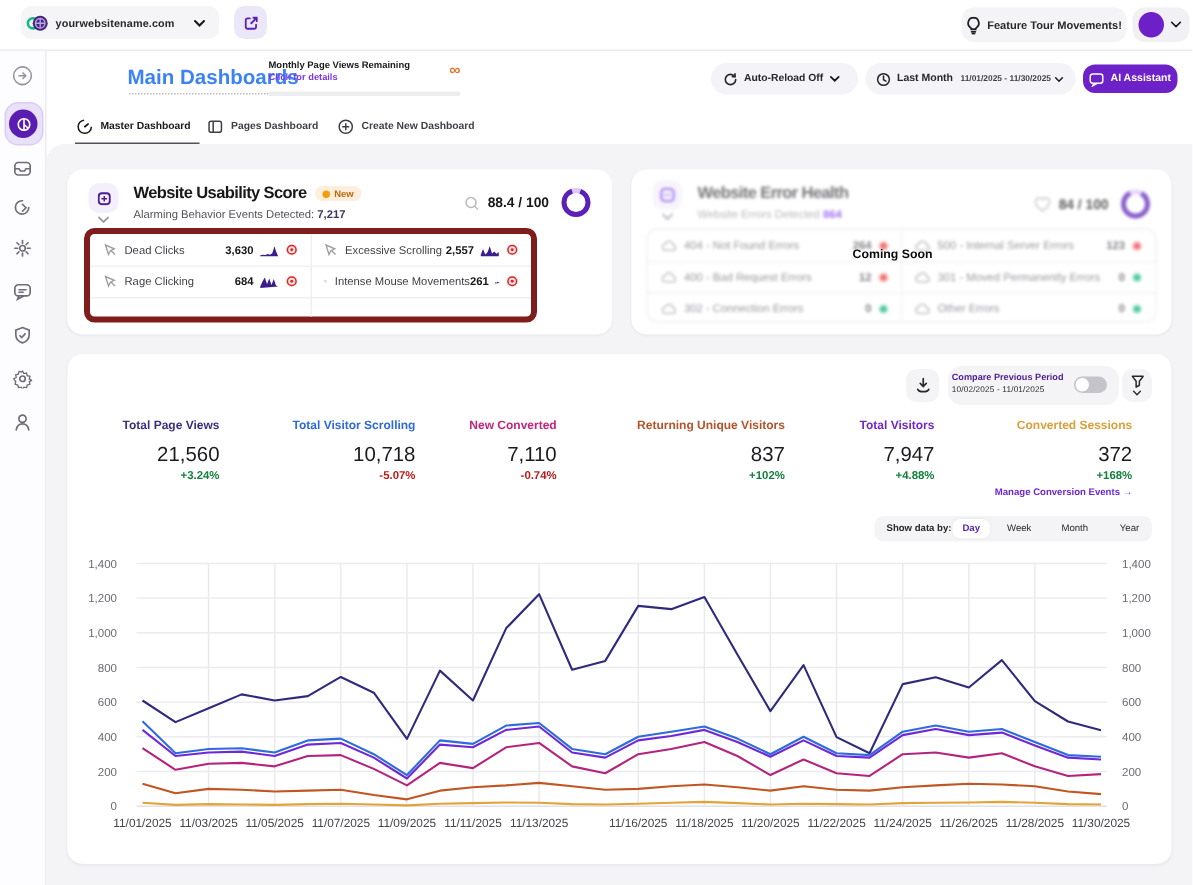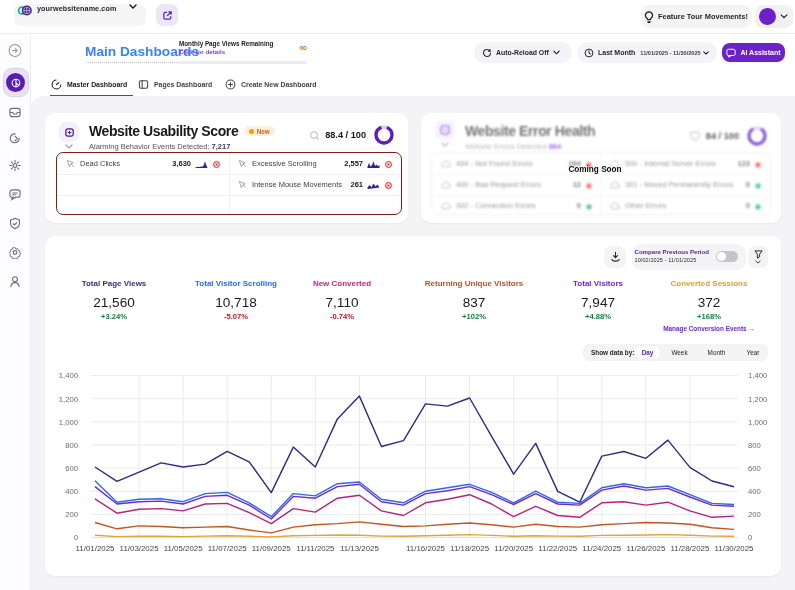--- a/index.html
+++ b/index.html
@@ -2,21 +2,21 @@
 <html><head>
 <meta charset="utf-8">
 <style>
   * { margin:0; padding:0; box-sizing:border-box; }
   html,body { width:795px; height:590px; overflow:hidden; }
   body { font-family:"Liberation Sans", sans-serif; background:#fff; position:relative; color:#18181b; }
   .abs { position:absolute; }
 
   
   #topbar { position:absolute; left:0; top:0; width:795px; height:34px; background:#fff; border-bottom:1px solid #ececf0; z-index:5; }
-  #sitepill { position:absolute; left:14px; top:4px; width:132px; height:22px; background:#f5f4f7; border-radius:7px; display:flex; padding:0 9px 0 3px; }
+  #sitepill { position:absolute; left:14px; top:4px; width:132px; height:22px; background:#f5f4f7; border-radius:7px; display:flex; align-items:center; padding:0 9px 0 3px; }
   #sitepill .txt { font-size:7.2px; font-weight:bold; color:#27272a; margin-left:5px; letter-spacing:.1px;}
   #sitepill .chev { margin-left:auto; }
   #openbtn { position:absolute; left:156px; top:4px; width:22px; height:22px; background:#ece7f8; border-radius:7px; display:flex; align-items:center; justify-content:center; }
   #tourpill { position:absolute; left:641px; top:5px; width:110px; height:23px; border-radius:8px; display:flex; align-items:center; justify-content:center; background:#f4f3f6; }
   #tourpill .t { font-size:7.4px; font-weight:bold; color:#27272a; margin-left:4px; white-space:nowrap; }
   #avatar { position:absolute; left:755px; top:5px; width:38px; height:23px; border-radius:8px; background:#f1f0f4; } #avatar .c { position:absolute; left:4px; top:3px; width:17px; height:17px; border-radius:50%; background:#6d1fc8; }
 
   
   #sidebar { position:absolute; left:0; top:34px; width:31px; height:556px; background:#fdfcfe; border-right:1px solid #ececf0; z-index:4; }
   .sic { position:absolute; left:50%; transform:translateX(-50%); color:#52525b; opacity:.92; }
@@ -52,41 +52,41 @@
 
   
   #content { position:absolute; left:31px; top:96px; width:764px; height:494px; background:#f4f3f6; border-top-left-radius:12px; }
   .card { position:absolute; background:#fff; border-radius:10px; box-shadow:0 1px 2px rgba(40,40,60,.05); }
   #card1 { left:14px; top:17px; width:363px; height:110px; }
   #card2 { left:390px; top:17px; width:360px; height:110px; }
   #card3 { left:14px; top:140px; width:736px; height:340px; }
 
   
   .chead { position:absolute; left:14px; top:7px; display:flex; }
-  .ctitle { font-size:14px; font-weight:bold; color:#18181b; letter-spacing:-.4px; }
+  .ctitle { font-size:11px; font-weight:bold; color:#18181b; letter-spacing:-.4px; }
   .csub { font-size:7.5px; color:#52525b; margin-top:3px; white-space:nowrap; }
   .score { position:absolute; display:flex; align-items:center; }
   .score .num { font-size:9.2px; font-weight:bold; color:#18181b; margin:0 8px 0 5px; }
 
   
-  #rows1 { position:absolute; left:11px; top:39px; width:346px; height:63px; border:1px solid #7f1d1d; border-radius:7px;text-align:right; }
+  #rows1 { position:absolute; left:11px; top:39px; width:302px; height:63px; border:4px solid #7f1d1d; border-radius:7px;text-align:right; }
   .rrow { position:absolute; width:50%; height:21px; display:flex; align-items:center; padding:0 8px 0 9px; overflow:hidden; }
   .rrow .lbl { font-size:7.5px; color:#3f3f46; margin-left:5px; white-space:nowrap; }
   .rrow .num { margin-left:auto; font-size:7.5px; font-weight:bold; color:#18181b; }
   .rrow .spark { margin-left:4px; }
   .rrow .rdot { margin-left:4px; }
   .hdiv { position:absolute; left:0; width:100%; border-top:1px solid #f0f0f3; }
   .vdiv { position:absolute; left:50%; top:0; height:100%; border-left:1px solid #f0f0f3; }
 
   
   #blurwrap { position:absolute; left:0; top:0; width:100%; height:100%; filter:blur(1.1px); opacity:.72; }
   #comingsoon { position:absolute; left:-6px; top:51.5px; width:100%; text-align:center; font-size:8.2px; font-weight:bold; color:#0a0a0a; }
 
   
-  .metric { position:absolute; text-align:center; top:43px; }
+  .metric { position:absolute; text-align:right; top:43px; }
   .metric .ml { font-size:8px; font-weight:bold; white-space:nowrap; line-height:9px; }
   .metric .mv { font-size:13.6px; color:#1b1b1f; margin-top:7px; line-height:15px; }
   .metric .md { font-size:7.6px; font-weight:bold; margin-top:3px; line-height:8px; }
   .green { color:#15803d; } .red { color:#b91c1c; }
 
   #showdata { position:absolute; left:538px; top:107.5px; width:185px; height:17.5px; white-space:nowrap; background:#f4f4f6; border-radius:6px; display:flex; align-items:center; font-size:6.4px; color:#27272a; }
   #showdata .lab { font-weight:bold; }
   #showdata .opt { }
   #showdata .act { background:#fff; border-radius:5px; color:#5b21b6; font-weight:bold; padding:3px 0; box-shadow:0 0 2px rgba(0,0,0,.08); }
 </style>
@@ -290,20 +290,36 @@
         </div>
         <div class="rrow" style="left:50%;top:0px">
           <svg width="9" height="9" viewBox="0 0 10 10">
             <path d="M1.5 1.5l2.2 7 1.4-2.8L8 4.3z" fill="none" stroke="#9c9ca4" stroke-width="1"></path>
             <path d="M5.5 5.5l3 3" stroke="#9c9ca4" stroke-width="1"></path>
           </svg>
           <span class="lbl">Excessive Scrolling</span>
           <span class="num">2,557</span>
           <svg class="spark" width="13" height="8" viewBox="0 0 12 8">
             <path d="M0,8 L0,6.8 1.5,3 3,6.6 4.5,5.2 6,1.2 7.5,6 9,4.6 10.5,6.2 12,5 12,8 Z" fill="#3b1d8f"></path>
+          </svg>
+          <span class="rdot"><svg width="9" height="9" viewBox="0 0 10 10">
+              <circle cx="5" cy="5" r="4.4" fill="#fde5e5"></circle>
+              <circle cx="5" cy="5" r="3.2" fill="none" stroke="#dc2626" stroke-width="1.1"></circle>
+              <circle cx="5" cy="5" r="1.1" fill="#dc2626"></circle>
+            </svg></span>
+        </div>
+        <div class="rrow" style="left:0%;top:21px">
+          <svg width="9" height="9" viewBox="0 0 10 10">
+            <path d="M1.5 1.5l2.2 7 1.4-2.8L8 4.3z" fill="none" stroke="#9c9ca4" stroke-width="1"></path>
+            <path d="M5.5 5.5l3 3" stroke="#9c9ca4" stroke-width="1"></path>
+          </svg>
+          <span class="lbl">Rage Clicking</span>
+          <span class="num">684</span>
+          <svg class="spark" width="13" height="8" viewBox="0 0 12 8">
+            <path d="M0,8 L0,7 1.5,3.6 3,1 4.5,5.4 6,1.6 7.5,6 9,2 10.5,6.4 12,7 Z" fill="#3b1d8f"></path>
           </svg>
           <span class="rdot"><svg width="9" height="9" viewBox="0 0 10 10">
               <circle cx="5" cy="5" r="4.4" fill="#fde5e5"></circle>
               <circle cx="5" cy="5" r="3.2" fill="none" stroke="#dc2626" stroke-width="1.1"></circle>
               <circle cx="5" cy="5" r="1.1" fill="#dc2626"></circle>
             </svg></span>
         </div>
         <div class="rrow" style="left:50%;top:21px">
           <svg width="9" height="9" viewBox="0 0 10 10">
             <path d="M1.5 1.5l2.2 7 1.4-2.8L8 4.3z" fill="none" stroke="#9c9ca4" stroke-width="1"></path>

